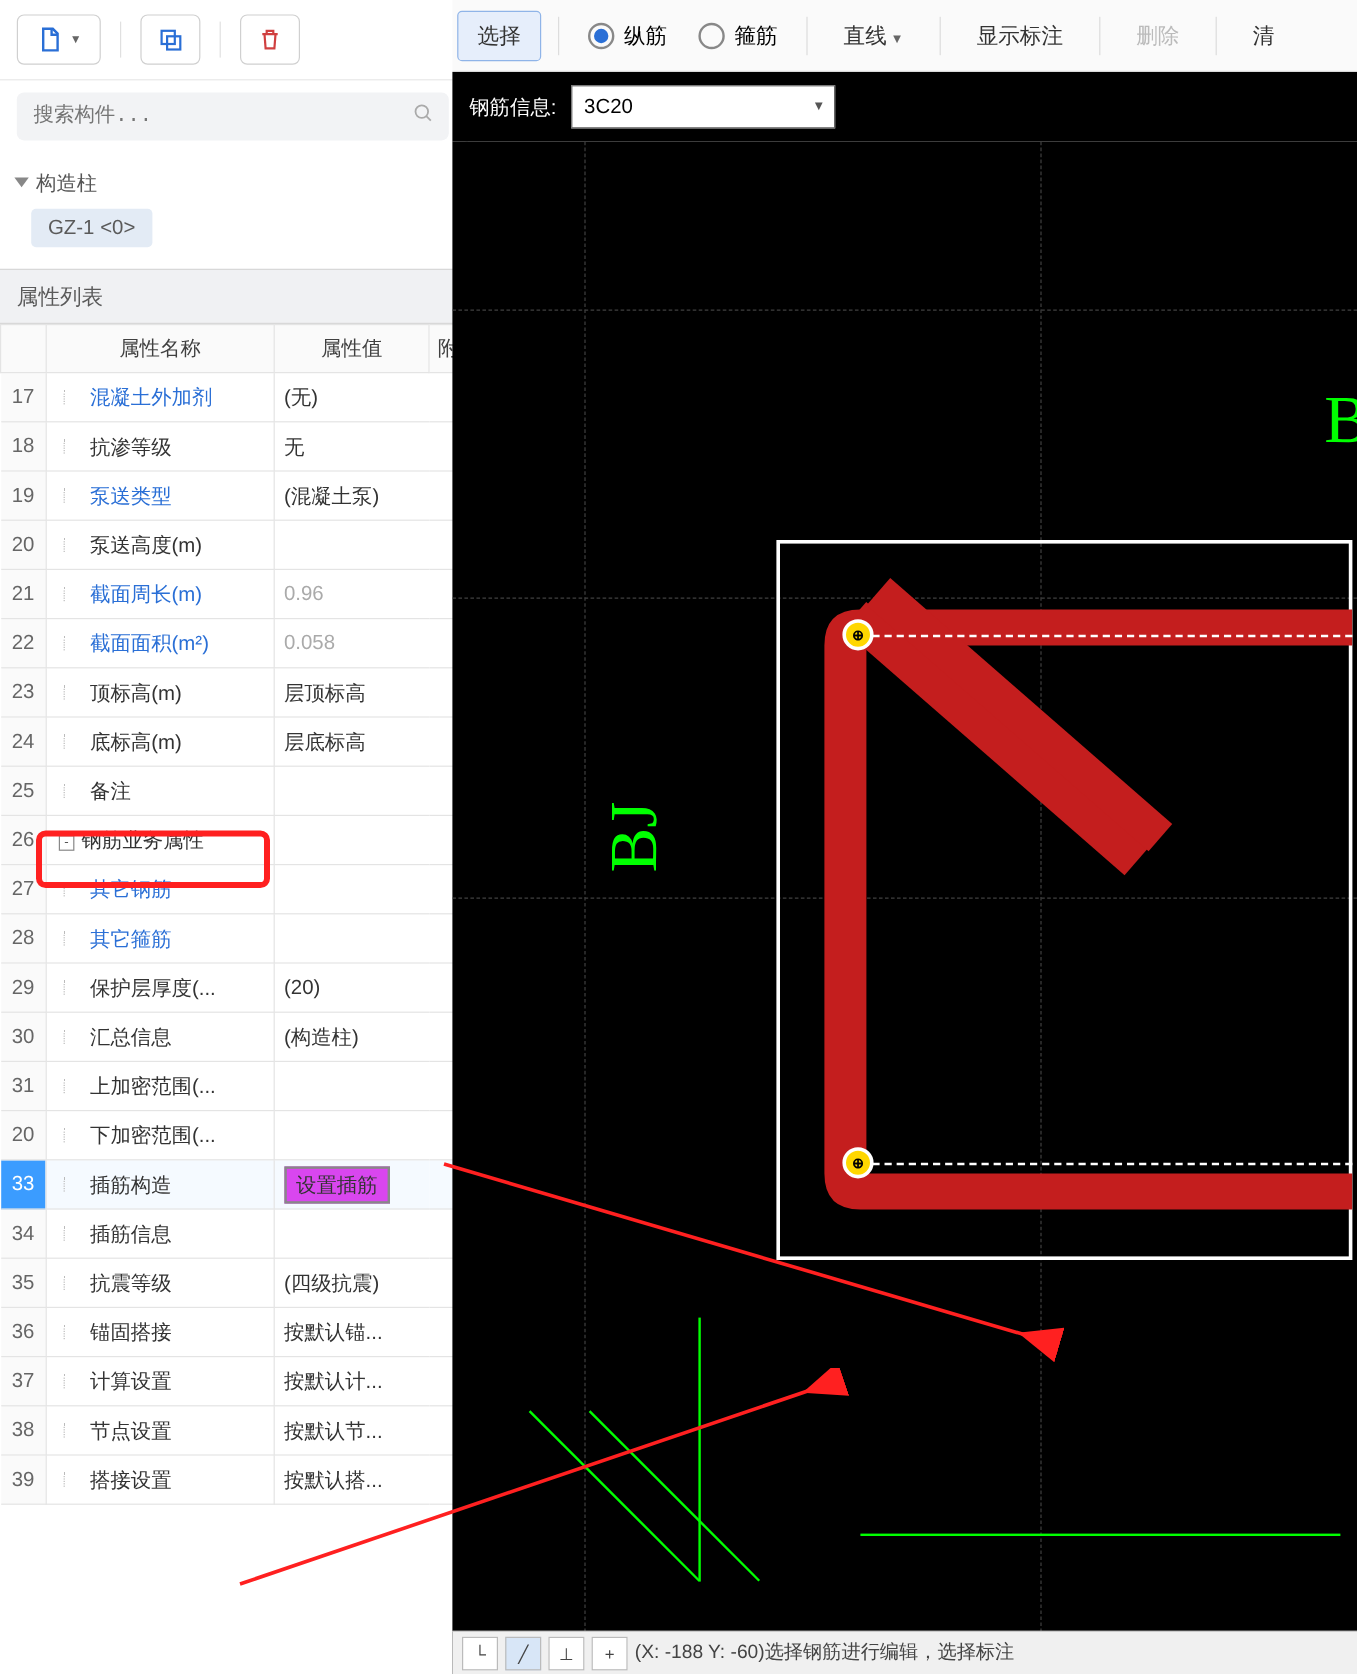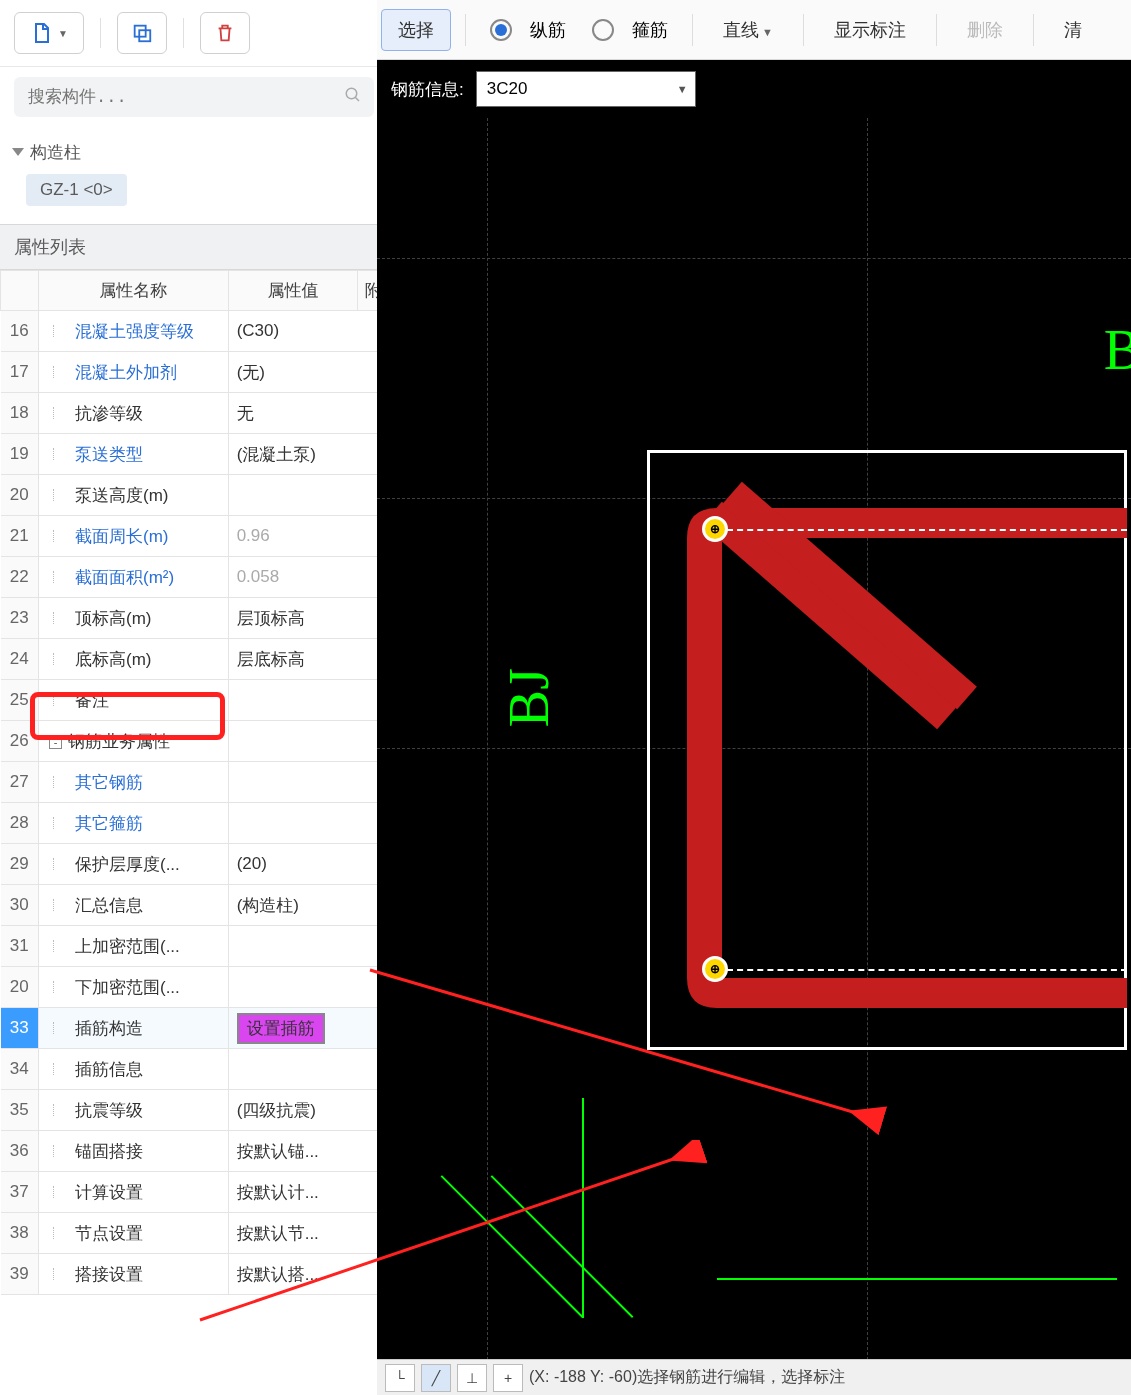--- a/index.html
+++ b/index.html
@@ -43,21 +43,21 @@
 .props-table .val-box { display: inline-block; border: 2px solid #888; padding: 2px 8px; background: #d946ef; }
 .red-box { position: absolute; border: 5px solid #ff2020; border-radius: 8px; pointer-events: none; }
 .red-box.rb1 { left: 30px; top: 692px; width: 195px; height: 48px; }
 .exp-icon { display: inline-block; width: 13px; height: 13px; border: 1px solid #888; font-size: 11px; line-height: 11px; text-align: center; margin-right: 6px; vertical-align: 1px; color: #555; }
 
 .right-panel { position: absolute; left: 377px; top: 0; right: 0; height: 1395px; }
 .r-toolbar { height: 60px; background: #fafafa; border-bottom: 1px solid #d8d8d8; display: flex; align-items: center; padding: 0 4px; gap: 6px; }
 .r-btn { padding: 8px 16px; background: #e6eefb; border: 1px solid #8fb4e8; border-radius: 4px; color: #333; font-size: 18px; cursor: pointer; }
 .r-btn.plain { background: transparent; border: none; }
 .r-btn.disabled { color: #bbb; cursor: default; }
-.radio { display: inline-flex; align-items: center; gap: 18px; margin: 0 10px; font-size: 18px; cursor: pointer; }
+.radio { display: inline-flex; align-items: center; gap: 8px; margin: 0 10px; font-size: 18px; cursor: pointer; }
 .radio .dot { width: 22px; height: 22px; border: 2px solid #888; border-radius: 50%; display: inline-flex; align-items: center; justify-content: center; }
 .radio .dot.on::after { content: ''; width: 12px; height: 12px; background: #2a6fd6; border-radius: 50%; }
 .r-sep { width: 1px; height: 32px; background: #ddd; margin: 0 8px; }
 .dd-small { font-size: 11px; color: #666; margin-left: 3px; }
 
 .r-subbar { height: 58px; background: #000; display: flex; align-items: center; padding: 0 14px; gap: 12px; }
 .r-subbar .lbl { color: #fff; font-size: 17px; }
 .r-combo { position: relative; }
 .r-combo input { width: 220px; height: 36px; border: 1px solid #666; background: #fff; padding: 0 30px 0 10px; font-size: 17px; }
 .r-combo .arr { position: absolute; right: 8px; top: 50%; transform: translateY(-50%); font-size: 11px; color: #555; }
@@ -128,26 +128,20 @@
   <table class="props-table">
     <thead>
       <tr>
         <th class="num"></th>
         <th class="name">属性名称</th>
         <th class="val">属性值</th>
         <th class="att">附</th>
       </tr>
     </thead>
     <tbody id="props-body">
-        <tr>
-          <td class="num">16</td>
-          <td class="name"><span class="tree-indent"></span><span class="link">混凝土强度等级</span></td>
-          <td class="val">(C30)</td>
-          <td class="att"></td>
-        </tr>
         <tr>
           <td class="num">17</td>
           <td class="name"><span class="tree-indent"></span><span class="link">混凝土外加剂</span></td>
           <td class="val">(无)</td>
           <td class="att"></td>
         </tr>
         <tr>
           <td class="num">18</td>
           <td class="name"><span class="tree-indent"></span><span>抗渗等级</span></td>
           <td class="val">无</td>

